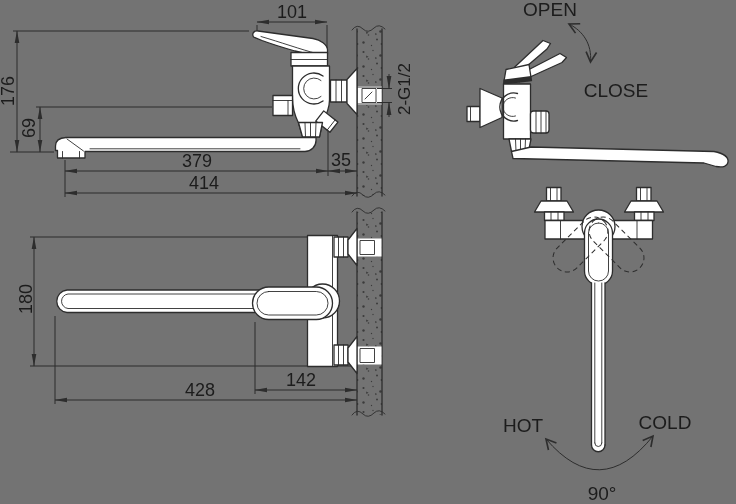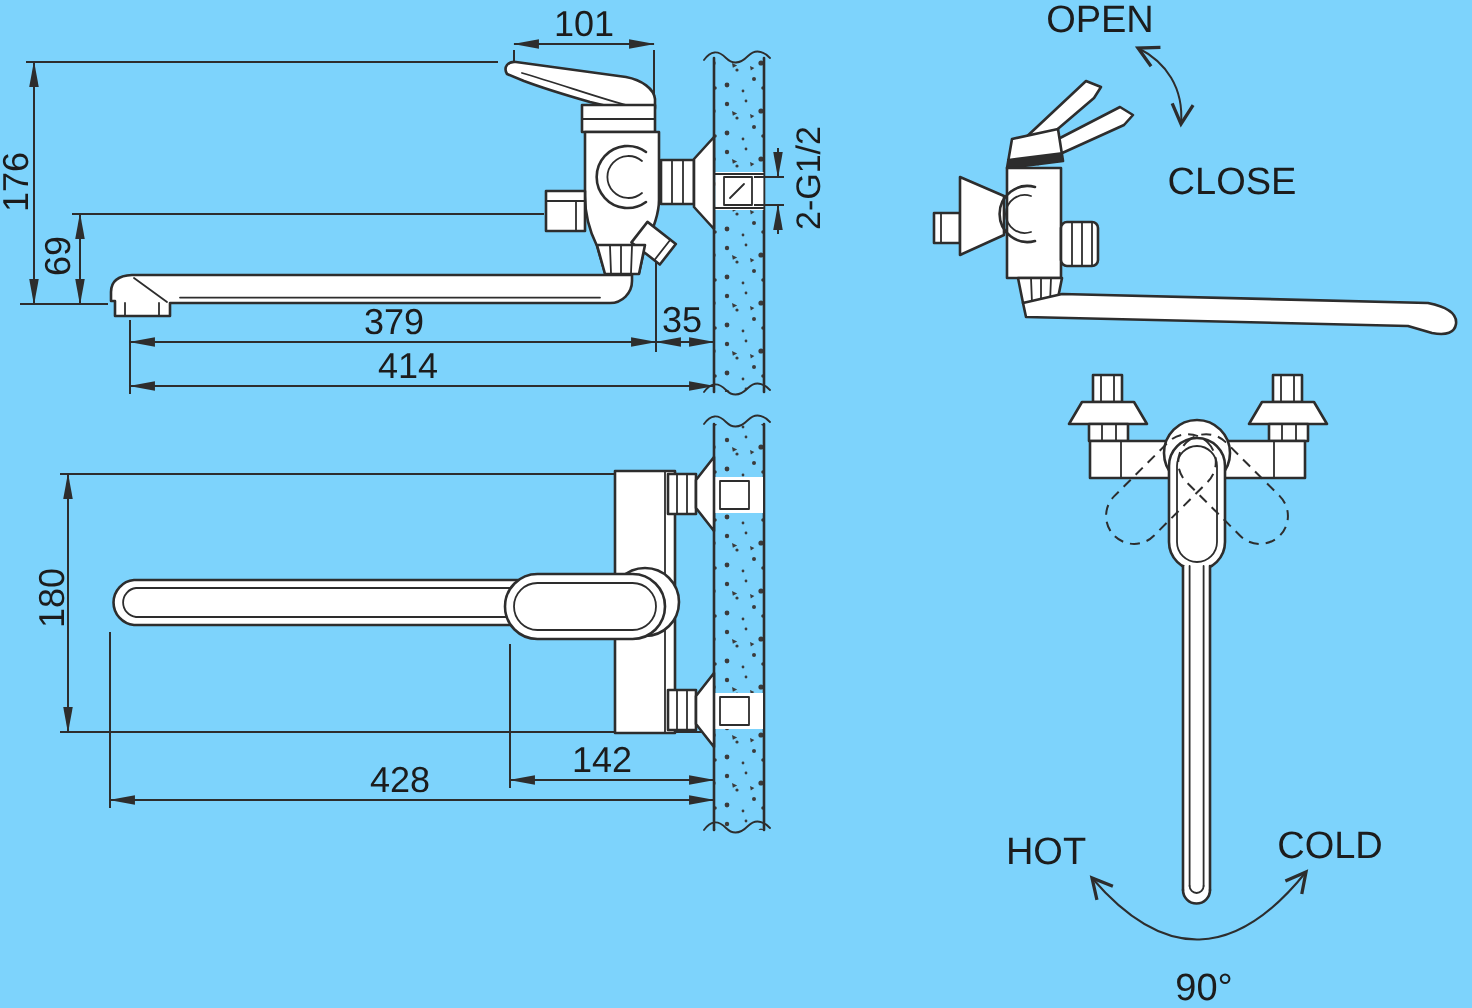--- a/index.html
+++ b/index.html
@@ -1,16 +1,16 @@
 <!DOCTYPE html>
 <html><head>
 <meta charset="utf-8">
 <style>
   html,body{margin:0;padding:0;background:#ffffff;}
-  .stage{position:relative;width:736px;height:504px;background:#7dd3fc;overflow:hidden;}
+  .stage{position:relative;width:736px;height:504px;background:#737373;overflow:hidden;}
   svg{display:block;}
   .ln{fill:none;stroke:#2d2d2d;stroke-width:1.3;stroke-linejoin:round;stroke-linecap:round;}
   .lnf{fill:#ffffff;stroke:#2d2d2d;stroke-width:1.3;stroke-linejoin:round;}
   .thin{stroke-width:0.9;}
   .dim{fill:none;stroke:#2d2d2d;stroke-width:1;stroke-linecap:butt;}
   .dash{stroke-dasharray:5 3.5;}
   text{font-family:"Liberation Sans","DejaVu Sans",sans-serif;fill:#1c1c1c;}
   .dimtxt{font-size:18px;}
   .lbltxt{font-size:19px;}
   .thrtxt{font-size:17px;}

